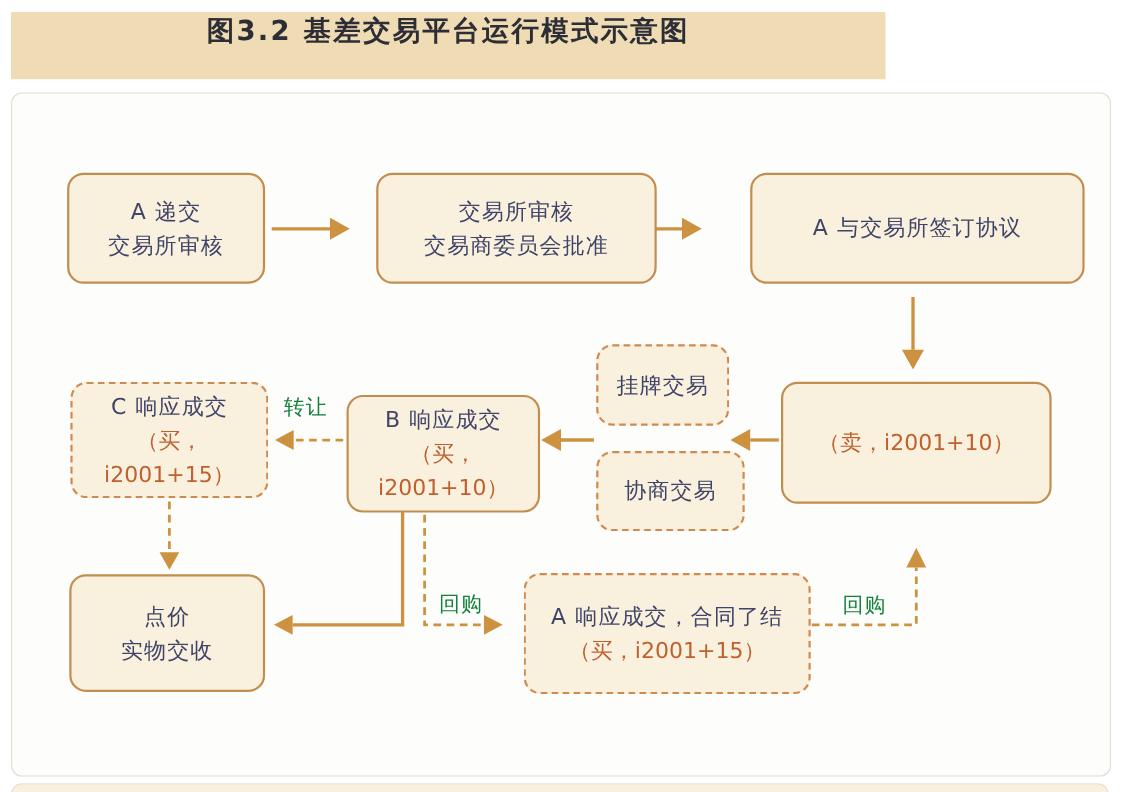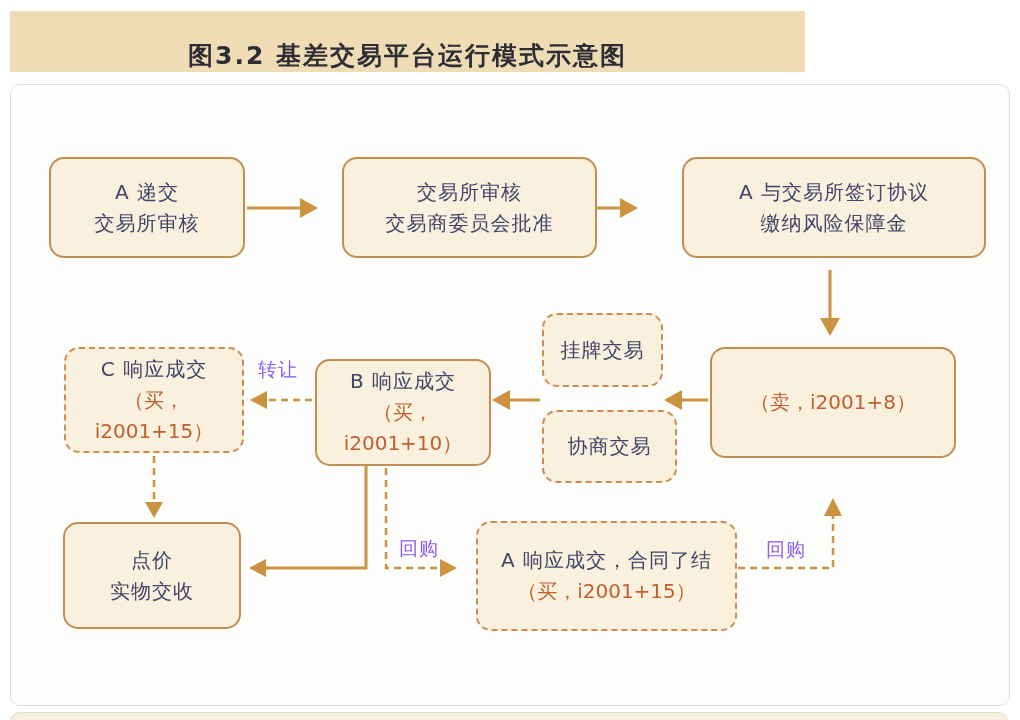--- a/index.html
+++ b/index.html
@@ -2,21 +2,21 @@
 <html><head>
 <meta charset="utf-8">
 <style>
   html,body{margin:0;padding:0;background:#ffffff;}
   body{
     width:1020px;height:720px;position:relative;overflow:hidden;
     font-family:"DejaVu Sans","Liberation Sans",sans-serif;
   }
   .banner{
     position:absolute;left:10px;top:11px;width:795px;height:61px;
-    background:#efdbb4;display:flex;align-items:flex-end;justify-content:center;
+    background:#efdbb4;display:flex;align-items:flex-start;justify-content:center;
   }
   .banner .title{
     font-size:25px;font-weight:bold;color:#2d2d36;letter-spacing:2px;
   }
   .panel{
     position:absolute;left:10px;top:84px;width:998px;height:620px;
     background:#fdfdfb;border:1px solid #e2ddd3;border-radius:10px;
   }
   .connectors{
     position:absolute;left:0;top:0;width:1020px;height:720px;
@@ -25,21 +25,21 @@
   .node{
     position:absolute;z-index:3;box-sizing:border-box;
     background:#f9f1de;border-radius:15px;
     display:flex;flex-direction:column;align-items:center;justify-content:center;
     text-align:center;color:#3f4468;font-size:20px;letter-spacing:1px;line-height:1.55;
   }
   .node.solid{border:2px solid #c28e50;}
   .node.dashed{border:2px dashed #ce8b51;}
   .node .l2.accent{color:#c0602e;letter-spacing:0;}
   .edge-label{
-    position:absolute;z-index:3;color:#8b5cf6;font-size:19px;
+    position:absolute;z-index:3;color:#15803d;font-size:19px;
     letter-spacing:1px;text-align:center;
   }
   .next-section{
     position:absolute;left:10px;top:712px;width:998px;height:14px;
     background:#f8f1e0;border:1px solid #e7dcc4;border-bottom:none;
     border-radius:10px 10px 0 0;z-index:1;box-sizing:border-box;
   }
 </style>
 </head>
 <body>
@@ -86,45 +86,44 @@
   <g stroke="#cc9240" stroke-width="2.5" fill="#cc9240">
     <path d="M386,456 L386,568 L440,568" fill="none" stroke-dasharray="7 5"></path>
     <polygon points="440,559 440,577 457,568" stroke="none"></polygon>
   </g>
   <g stroke="#cc9240" stroke-width="2.5" fill="#cc9240">
     <path d="M738,568 L833,568 L833,516" fill="none" stroke-dasharray="7 5"></path>
     <polygon points="824,516 842,516 833,498" stroke="none"></polygon>
   </g>
 </svg>
 
-<div class="node solid" style="left:49px;top:157px;width:196px;height:101px">
+<div class="node solid" style="left:61px;top:157px;width:180px;height:101px">
   <div class="l1">A 递交</div>
   <div class="l2">交易所审核</div>
 </div>
 
 <div class="node solid" style="left:342px;top:157px;width:255px;height:101px">
   <div class="l1">交易所审核</div>
   <div class="l2">交易商委员会批准</div>
 </div>
 
 <div class="node solid" style="left:682px;top:157px;width:304px;height:101px">
   <div class="l1">A 与交易所签订协议</div>
-  <div class="l2">缴纳风险保障金</div>
 </div>
 
 <div class="node dashed" style="left:542px;top:313px;width:121px;height:74px">
   <div class="l1">挂牌交易</div>
 </div>
 
 <div class="node dashed" style="left:542px;top:410px;width:135px;height:73px">
   <div class="l1">协商交易</div>
 </div>
 
 <div class="node solid" style="left:710px;top:347px;width:246px;height:111px">
-  <div class="l2 accent">（卖，i2001+8）</div>
+  <div class="l2 accent">（卖，i2001+10）</div>
 </div>
 
 <div class="node solid" style="left:315px;top:359px;width:176px;height:107px">
   <div class="l1">B 响应成交</div>
   <div class="l2 accent">（买，i2001+10）</div>
 </div>
 
 <div class="node dashed" style="left:64px;top:347px;width:180px;height:106px">
   <div class="l1">C 响应成交</div>
   <div class="l2 accent">（买，i2001+15）</div>

